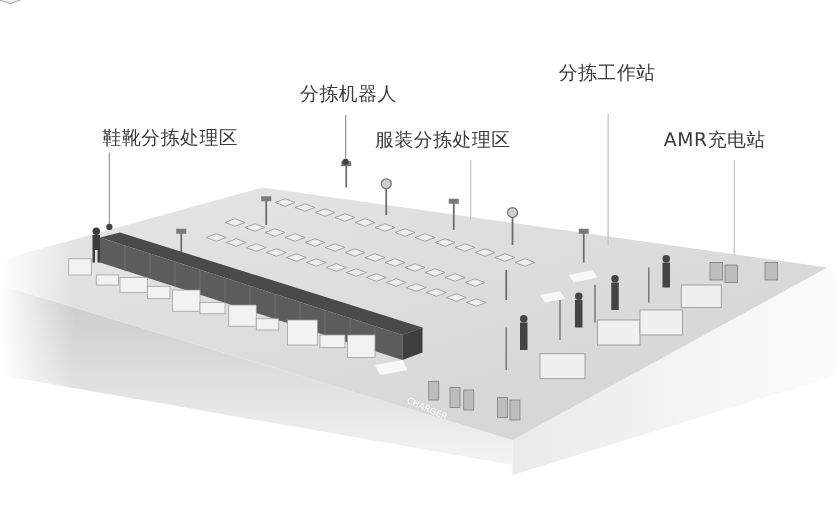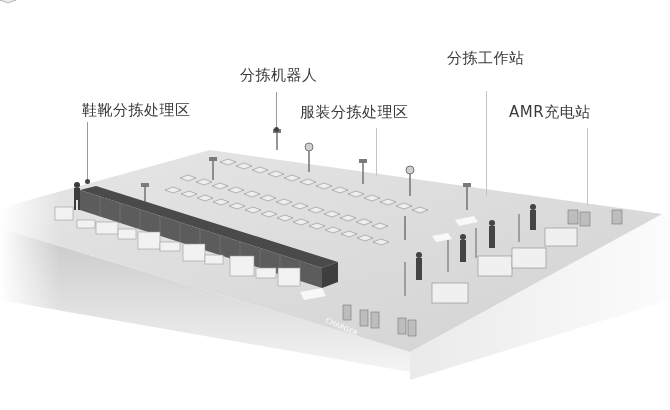--- a/index.html
+++ b/index.html
@@ -293,15 +293,15 @@
   <div class="label" style="left:300px; top:103px;">服装分拣处理区</div>
   <div class="leader" style="left:376px; top:128px; height:48px; background:#c4c4c4;"></div>
 </div>
 
 <div>
   <div class="label" style="left:447px; top:49px;">分拣工作站</div>
   <div class="leader" style="left:486px; top:91px; height:105px; background:#c4c4c4;"></div>
 </div>
 
 <div>
-  <div class="label" style="left:509px; top:103px;">AMR充电站</div>
+  <div class="label" style="left:531px; top:103px;">AMR充电站</div>
   <div class="leader" style="left:587px; top:128px; height:77px; background:#c4c4c4;"></div>
 </div>
 
 </body></html>

